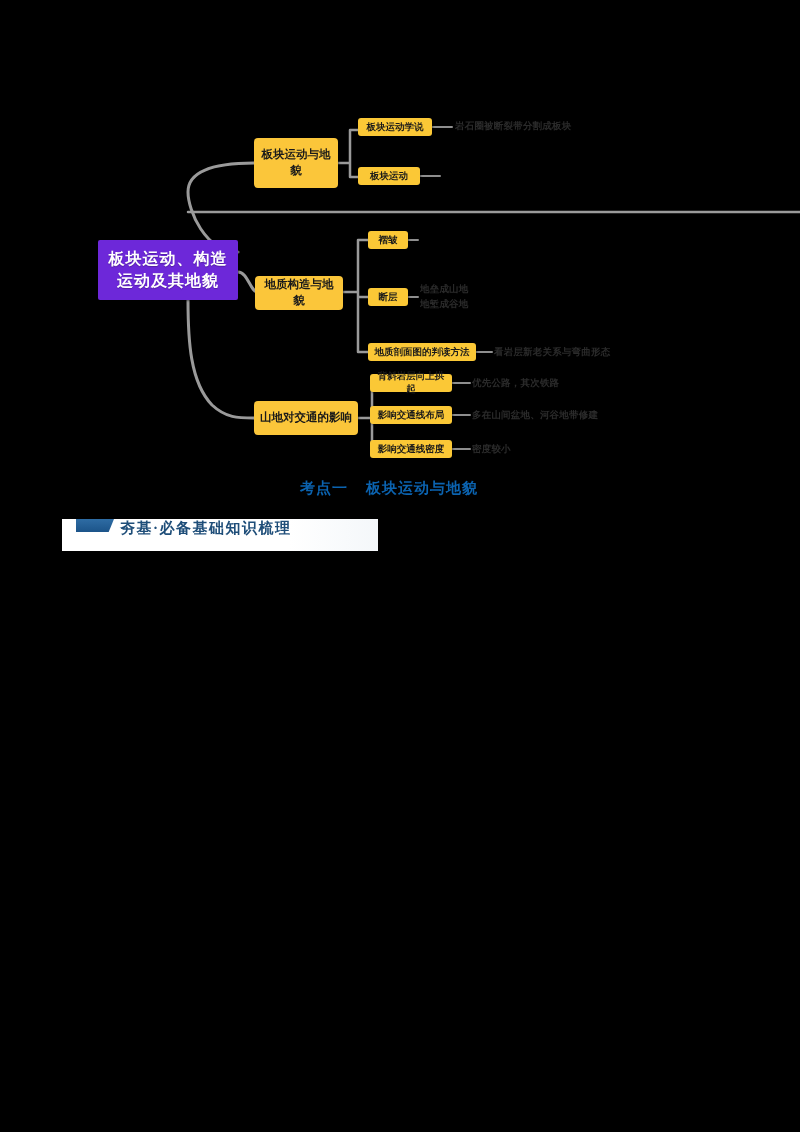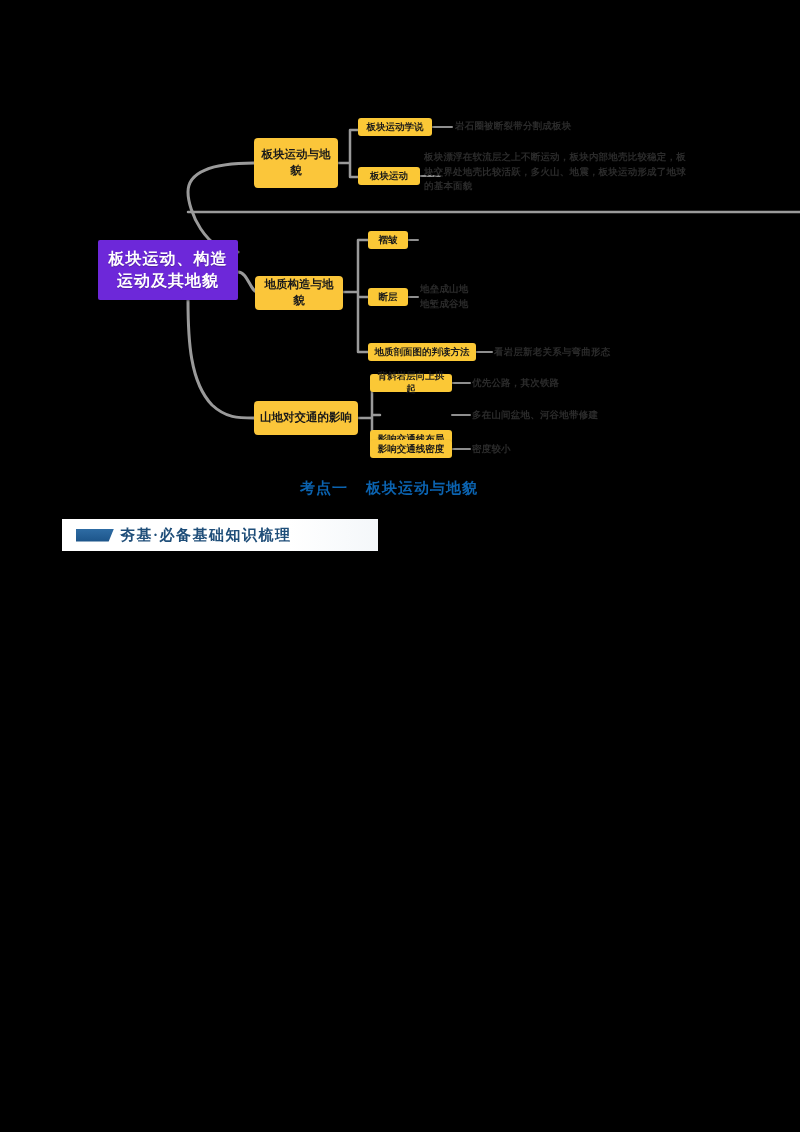--- a/index.html
+++ b/index.html
@@ -109,21 +109,21 @@
 
   
   #knowledge-banner {
     position: absolute;
     left: 62px;
     top: 519px;
     width: 316px;
     height: 32px;
     background: linear-gradient(to right, #ffffff 0%, #ffffff 72%, #f4f7fa 100%);
     display: flex;
-    align-items: center;
+    align-items: flex-start;
     padding-left: 14px;
     box-sizing: border-box;
   }
   #banner-marker {
     width: 38px;
     height: 13px;
     background: linear-gradient(to bottom, #2E6CA4 0%, #1C5489 100%);
     clip-path: polygon(0% 0%, 100% 0%, 86% 100%, 0% 100%);
     flex: 0 0 auto;
     margin-right: 6px;
@@ -179,21 +179,20 @@
   <div class="node node-root" id="node-root" style="left:98px; top:240px; width:140px; height:60px;">板块运动、构造运动及其地貌</div>
 
   <div class="node node-branch" style="left:254px; top:138px; width:84px; height:50px;">板块运动与地貌</div>
 
   <div class="node node-leaf" style="left:358px; top:118px; width:74px; height:18px;">板块运动学说</div>
 
   <div class="annotation" style="left:455px; top:119px; width:230px; height:16px;">岩石圈被断裂带分割成板块</div>
 
   <div class="node node-leaf" style="left:358px; top:167px; width:62px; height:18px;">板块运动</div>
 
-  <div class="annotation" style="left:424px; top:150px; width:262px; height:52px;">板块漂浮在软流层之上不断运动，板块内部地壳比较稳定，板块交界处地壳比较活跃，多火山、地震，板块运动形成了地球的基本面貌</div>
 
   <div class="node node-branch" style="left:255px; top:276px; width:88px; height:34px;">地质构造与地貌</div>
 
   <div class="node node-leaf" style="left:368px; top:231px; width:40px; height:18px;">褶皱</div>
 
 
   <div class="node node-leaf" style="left:368px; top:288px; width:40px; height:18px;">断层</div>
 
   <div class="annotation" style="left:420px; top:282px; width:140px; height:46px; white-space:pre-line;">地垒成山地
 地堑成谷地</div>
@@ -201,21 +200,21 @@
   <div class="node node-leaf" style="left:368px; top:343px; width:108px; height:18px;">地质剖面图的判读方法</div>
 
   <div class="annotation" style="left:494px; top:345px; width:200px; height:16px;">看岩层新老关系与弯曲形态</div>
 
   <div class="node node-branch" style="left:254px; top:401px; width:104px; height:34px;">山地对交通的影响</div>
 
   <div class="node node-leaf" style="left:370px; top:374px; width:82px; height:18px;">背斜岩层向上拱起</div>
 
   <div class="annotation" style="left:472px; top:376px; width:180px; height:16px;">优先公路，其次铁路</div>
 
-  <div class="node node-leaf" style="left:370px; top:430px; width:82px; height:18px;">影响交通线布局</div>
+  <div class="node node-leaf" style="left:370px; top:406px; width:82px; height:18px;">影响交通线布局</div>
 
   <div class="annotation" style="left:472px; top:408px; width:180px; height:16px;">多在山间盆地、河谷地带修建</div>
 
   <div class="node node-leaf" style="left:370px; top:440px; width:82px; height:18px;">影响交通线密度</div>
 
   <div class="annotation" style="left:472px; top:442px; width:160px; height:16px;">密度较小</div>
 
 </div>
 
 <div id="section-heading">

